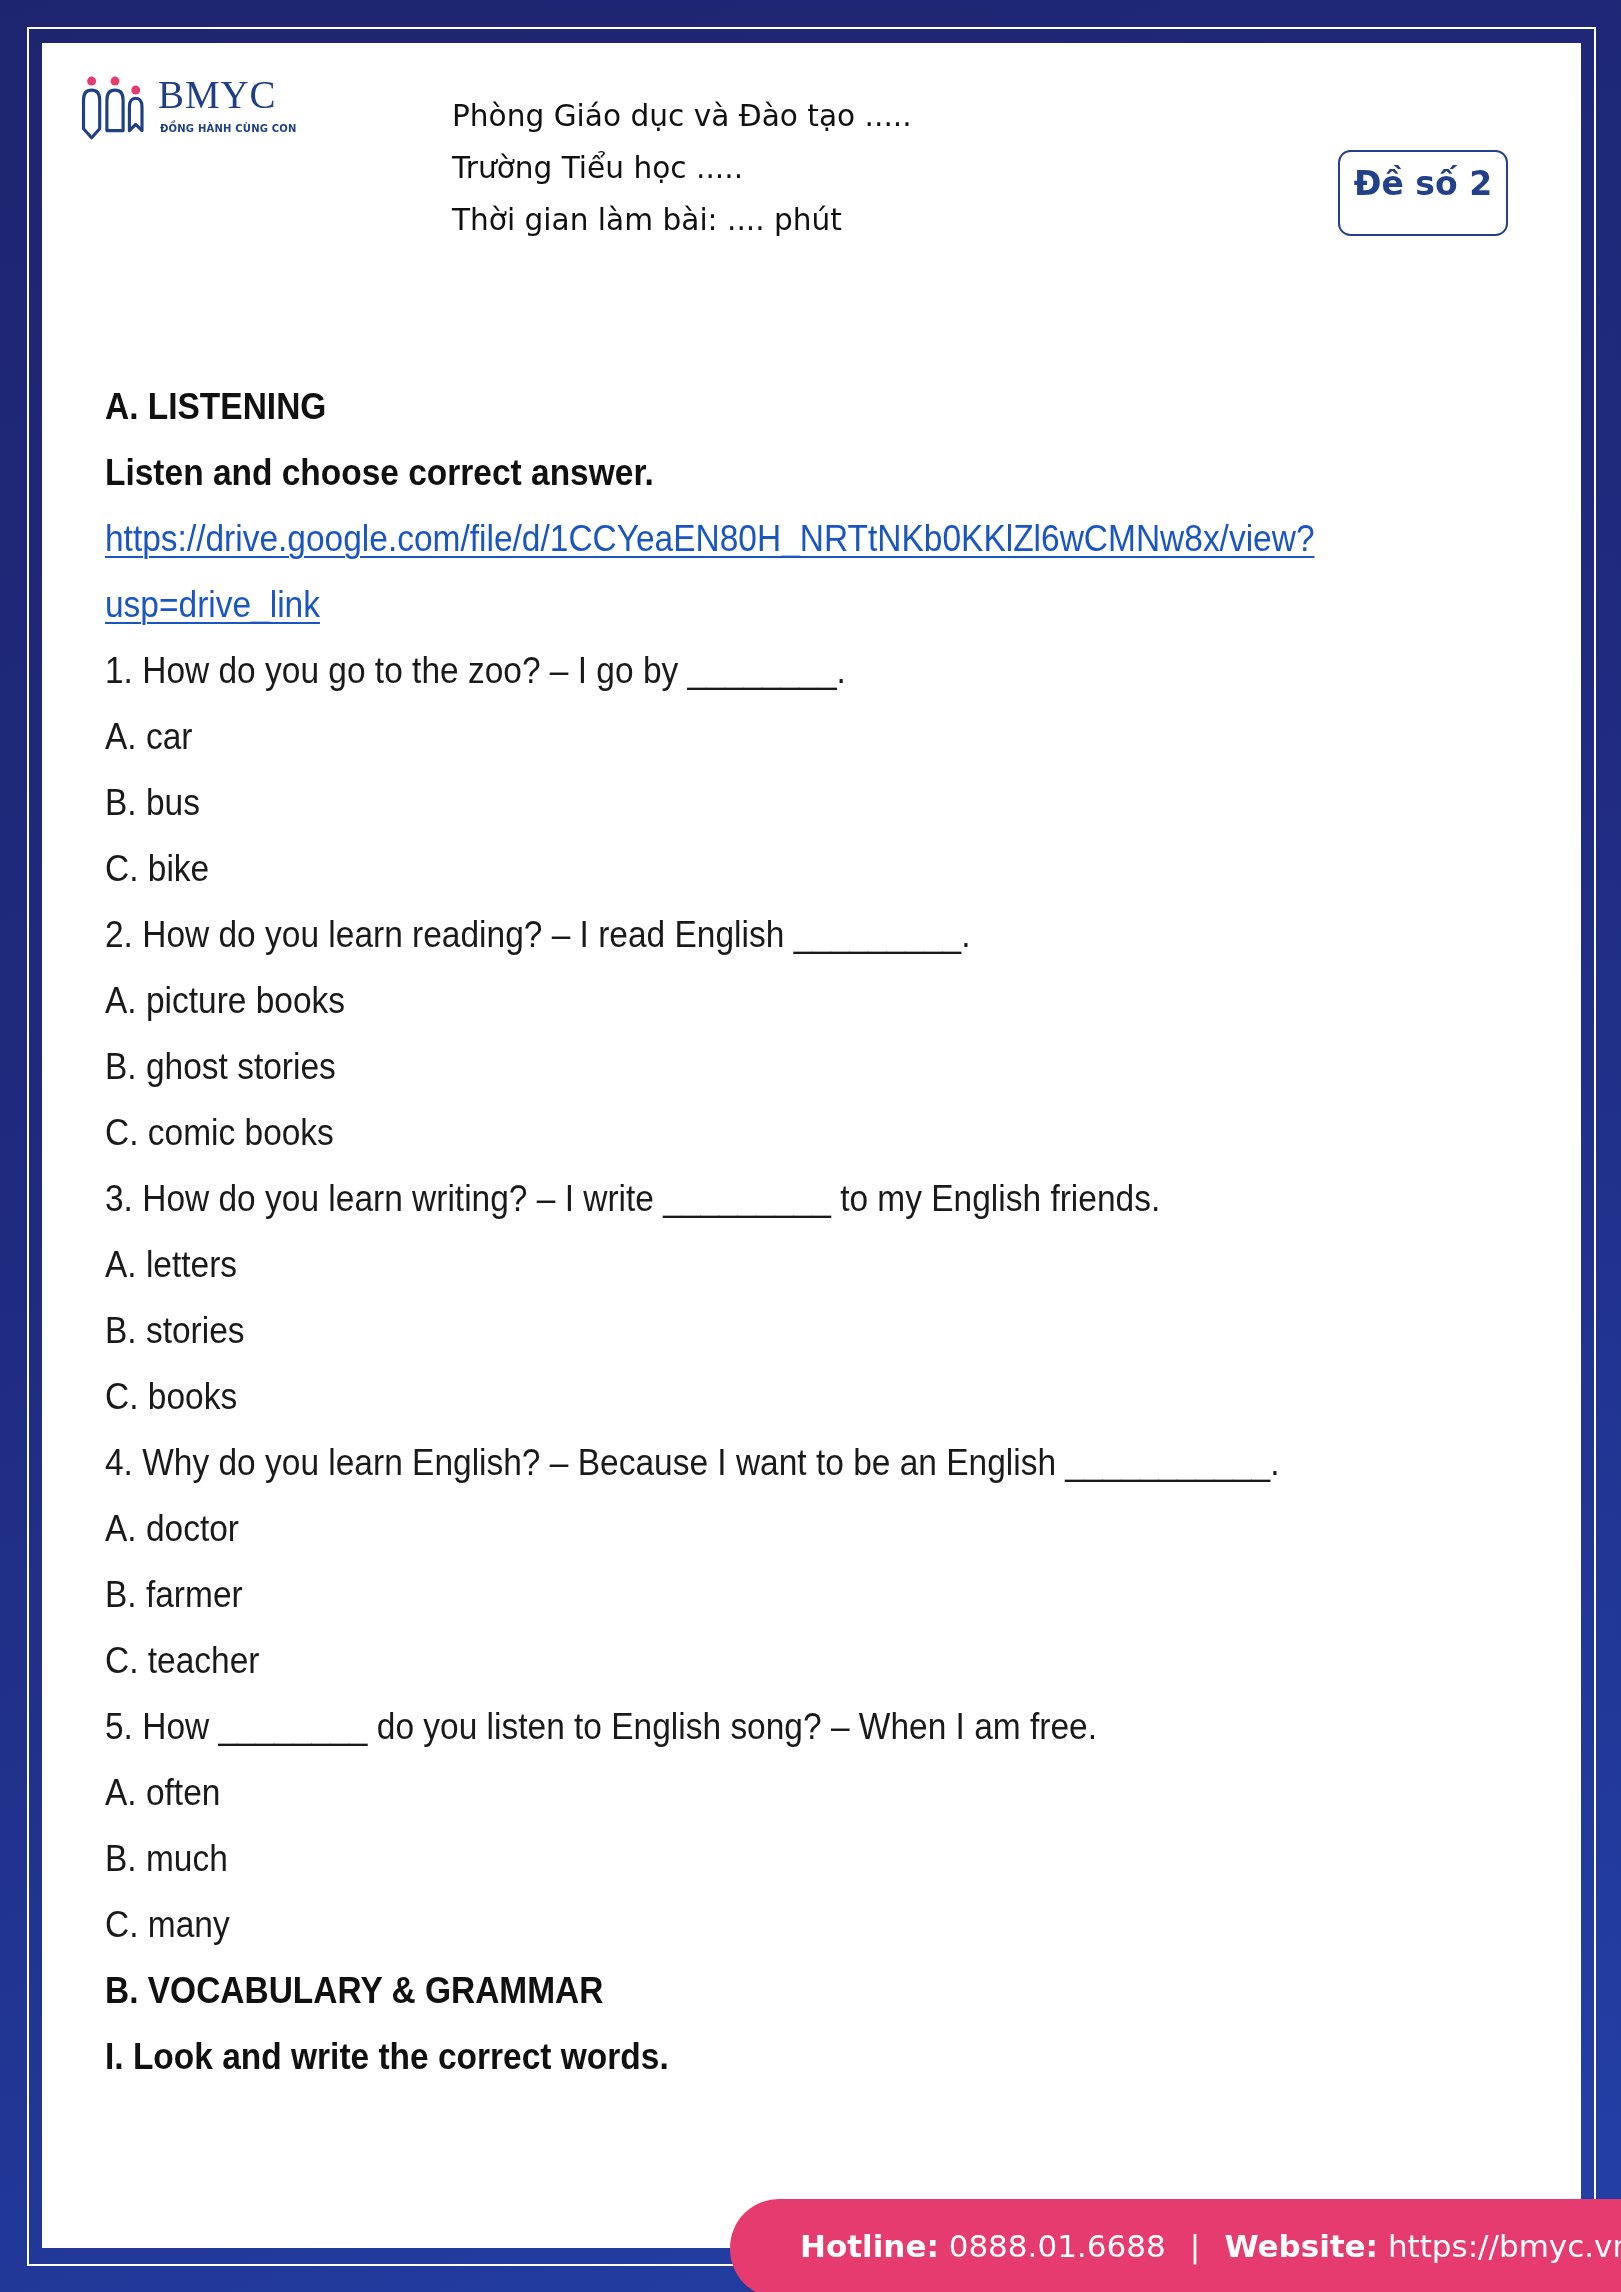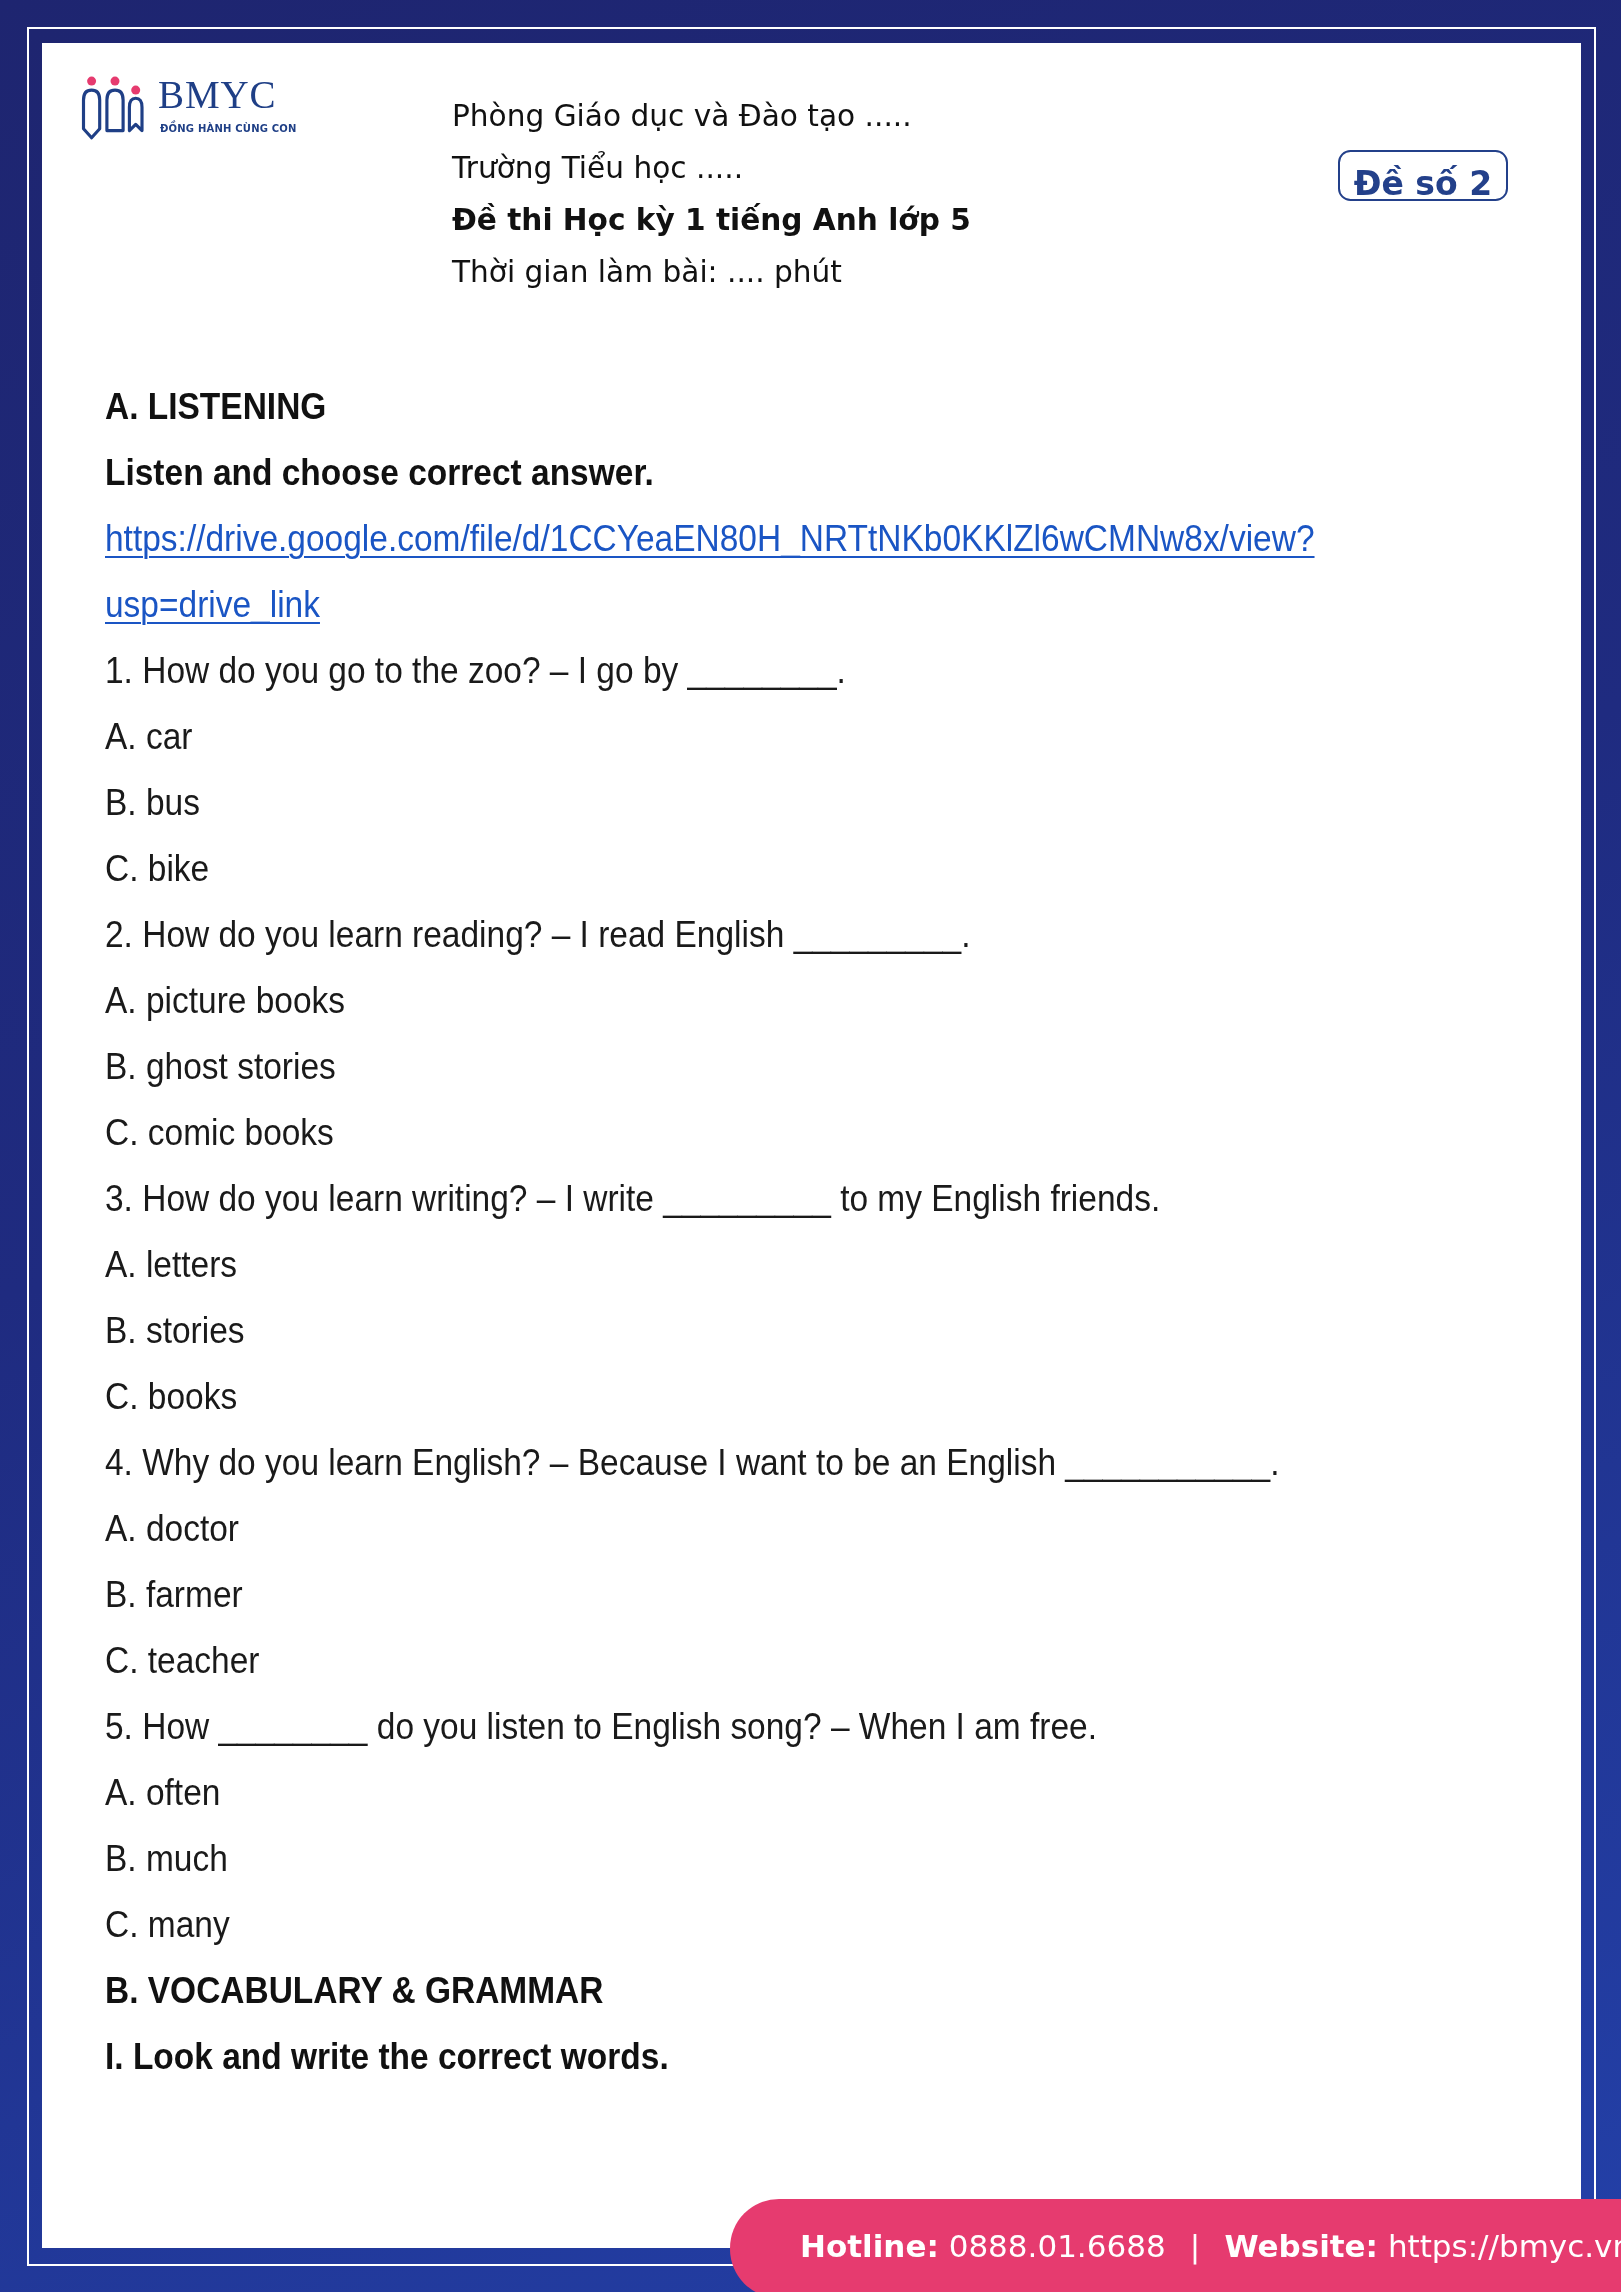--- a/index.html
+++ b/index.html
@@ -43,21 +43,21 @@
   
   .header {
     position: absolute; left: 452px; top: 90px; width: 716px;
     text-align: left; color: #111111;
     font-family: "DejaVu Sans", sans-serif; font-size: 29.6px;
   }
   .header div { height: 52px; line-height: 52px; white-space: nowrap; }
   .header .hl-exam { font-weight: bold; }
 
   .badge {
-    position: absolute; left: 1338px; top: 150px; width: 170px; height: 51px;
+    position: absolute; left: 1338px; top: 150px; width: 170px; height: 86px;
     box-sizing: border-box; border: 2.7px solid #23408a; border-radius: 12.5px;
     color: #23408a; font-family: "DejaVu Sans", sans-serif; font-weight: bold;
     font-size: 33px; text-align: center; line-height: 64px;
   }
 
   
   .content {
     position: absolute; left: 105px; top: 374px; width: 1433px;
     color: #1a1a1a; font-size: 36px;
   }
@@ -99,21 +99,20 @@
 
     <path d="M56 64 V38 Q56 28 63 28 Q70 28 70 38 V64 L63 57 Z" fill="none" stroke="#1f3f86" stroke-width="3.5" stroke-linejoin="round"></path>
   </svg>
   <div class="logo-name">BMYC</div>
   <div class="logo-tag">ĐỒNG HÀNH CÙNG CON</div>
 </div>
 
 <div class="header">
   <div>Phòng Giáo dục và Đào tạo .....</div>
   <div>Trường Tiểu học .....</div>
-  <div class="hl-exam">Đề thi Học kỳ 1 tiếng Anh lớp 5</div>
   <div>Thời gian làm bài: .... phút</div>
 </div>
 <div class="badge">Đề số 2</div>
 
 <div class="content">
   <div class="line bold">A. LISTENING</div>
   <div class="line bold">Listen and choose correct answer.</div>
   <div class="line"><span class="link">https://drive.google.com/file/d/1CCYeaEN80H_NRTtNKb0KKlZl6wCMNw8x/view?</span></div>
   <div class="line"><span class="link">usp=drive_link</span></div>
 

